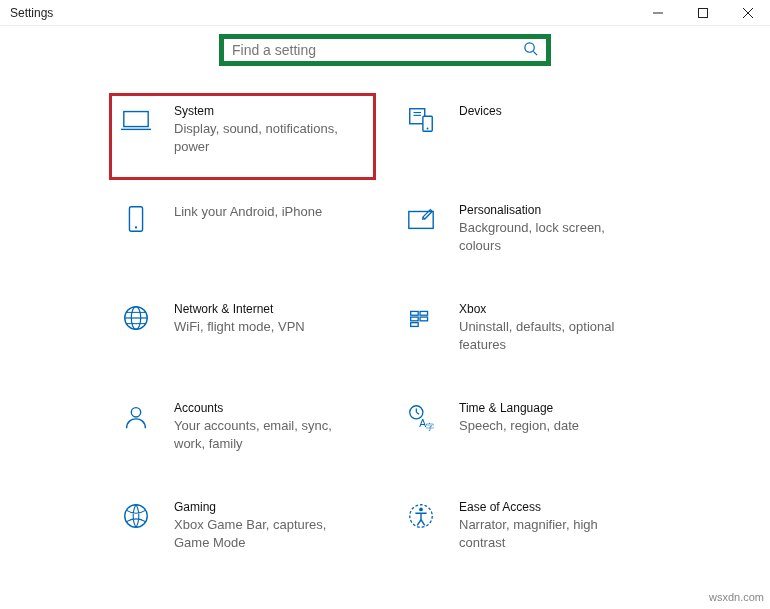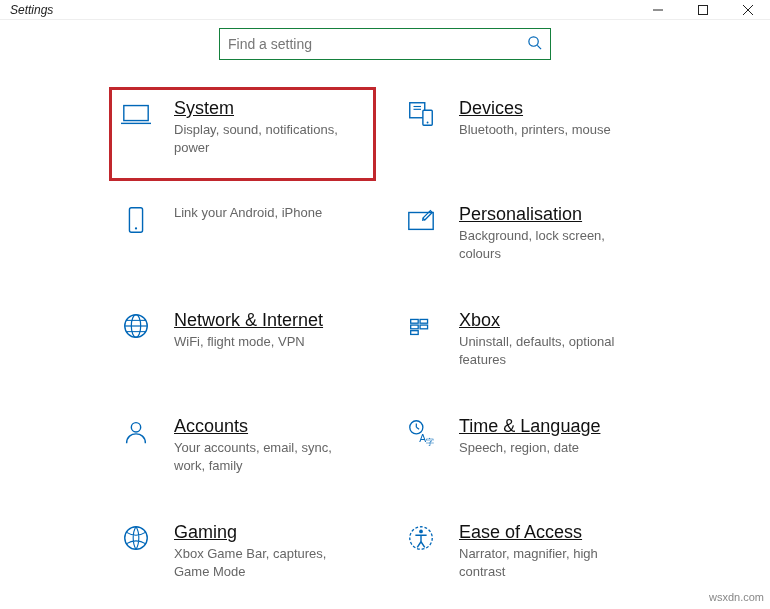--- a/index.html
+++ b/index.html
@@ -1,34 +1,34 @@
 <!DOCTYPE html>
 <html><head>
   <meta charset="utf-8">
   <style>
     * { margin: 0; padding: 0; box-sizing: border-box; font-family: "Segoe UI", Tahoma, sans-serif; }
     body { width: 770px; height: 609px; background: #fff; overflow: hidden; position: relative; }
-    .titlebar { height: 20px; display: flex; align-items: center; justify-content: space-between; padding-left: 10px; border-bottom: 1px solid #eee; font-style: italic; }
+    .titlebar { height: 26px; display: flex; align-items: center; justify-content: space-between; padding-left: 10px; border-bottom: 1px solid #eee; }
     .title { font-size: 12px; color: #222; }
     .winctrls { display: flex; height: 100%; }
     .winbtn { width: 45px; display: flex; align-items: center; justify-content: center; cursor: default; }
     .winbtn svg { width: 10px; height: 10px; }
     .content { padding: 0 20px 20px; }
     .searchwrap { display: flex; justify-content: center; margin: 8px 0 38px; }
-    .searchbox { width: 332px; height: 32px; border: 1px solid #15803d; display: flex; align-items: center; padding: 3px 8px; }
+    .searchbox { width: 332px; height: 32px; border: 5px solid #15803d; display: flex; align-items: center; padding: 3px 8px; }
     .searchbox input { flex: 1; border: none; outline: none; font-size: 14px; color: #333; background: transparent; }
     .searchbox input::placeholder { color: #777; }
     .searchicon { color: #0067b8; }
     .grid { display: grid; grid-template-columns: 1fr 1fr; column-gap: 40px; row-gap: 48px; padding: 0 100px 0 100px; }
     .cat { display: flex; align-items: flex-start; gap: 22px; cursor: default; position: relative; }
     .cat.highlighted { outline: 3px solid #c1272d; outline-offset: 8px; padding-bottom: 14px; margin-bottom: -14px; }
     .caticon { flex-shrink: 0; width: 32px; height: 32px; color: #0067b8; display: flex; align-items: center; justify-content: center; }
     .caticon svg { width: 30px; height: 30px; }
     .cattext { }
-    .cattitle { font-size: 18px; color: #111; margin-bottom: 2px; text-decoration: underline; }
+    .cattitle { font-size: 12px; color: #111; margin-bottom: 2px; }
     .catdesc { font-size: 13px; color: #666; line-height: 1.35; max-width: 170px; }
     .watermark { position: absolute; right: 6px; bottom: 6px; font-size: 11px; color: #888; }
   </style>
 </head>
 <body>
 
 <div class="titlebar">
   <div class="title">Settings</div>
   <div class="winctrls">
     <div class="winbtn">
@@ -83,21 +83,20 @@
         <svg viewBox="0 0 32 32">
             <rect x="4" y="4" width="16" height="16" fill="none" stroke="currentColor" stroke-width="1.5"></rect>
             <line x1="8" y1="8" x2="16" y2="8" stroke="currentColor" stroke-width="1.2"></line>
             <line x1="8" y1="11" x2="16" y2="11" stroke="currentColor" stroke-width="1.2"></line>
             <rect x="18" y="12" width="10" height="16" rx="1" fill="#fff" stroke="currentColor" stroke-width="1.5"></rect>
             <circle cx="23" cy="25" r="1" fill="currentColor"></circle>
           </svg>
       </div>
       <div class="cattext">
         <div class="cattitle">Devices</div>
-        <div class="catdesc">Bluetooth, printers, mouse</div>
       </div>
     </div>
 
     <div class="cat">
       <div class="caticon">
         <svg viewBox="0 0 32 32">
             <rect x="9" y="3" width="14" height="26" rx="2" fill="none" stroke="currentColor" stroke-width="1.5"></rect>
             <circle cx="16" cy="25" r="1.2" fill="currentColor"></circle>
           </svg>
       </div>

